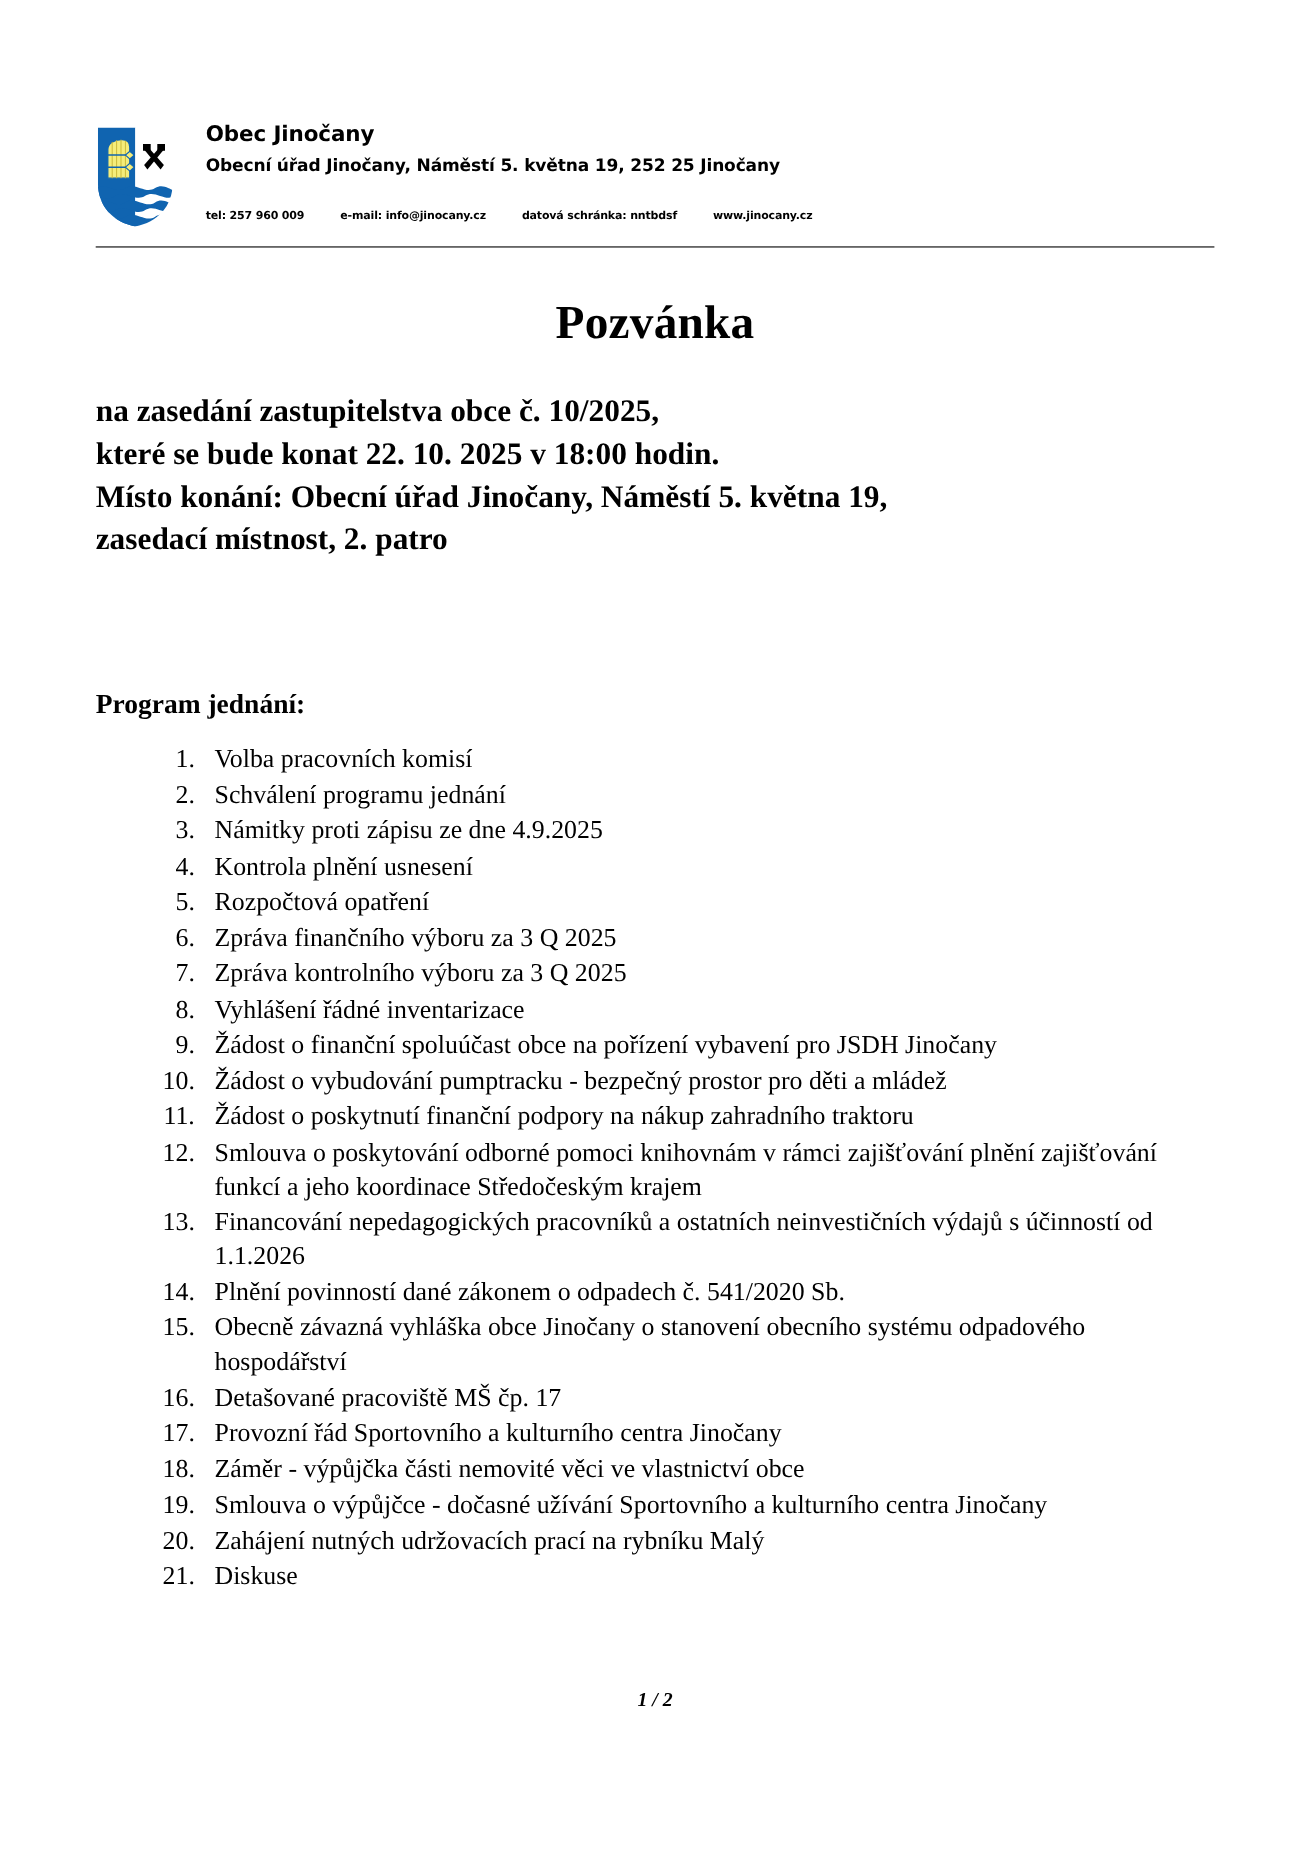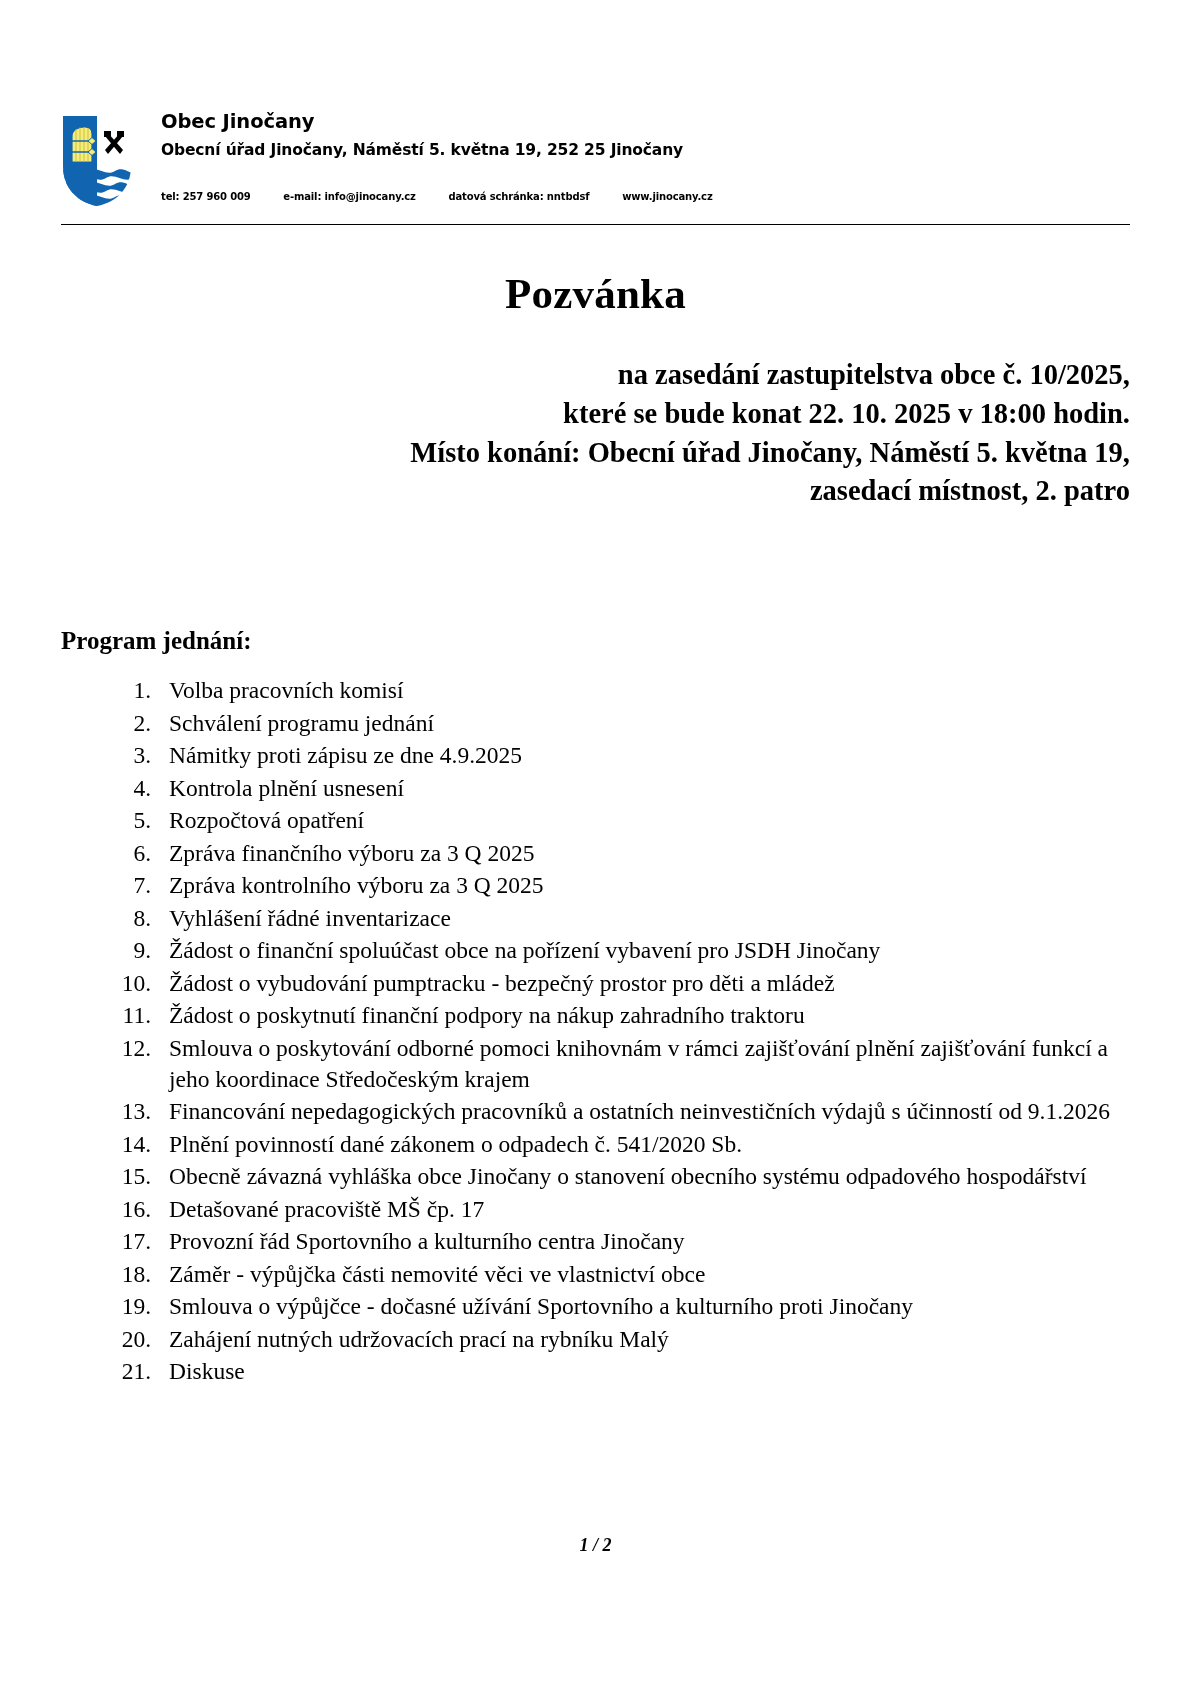--- a/index.html
+++ b/index.html
@@ -15,21 +15,21 @@
     font-family: "Liberation Serif", "DejaVu Serif", serif;
     color: #000000;
     overflow: hidden;
   }
 
   .page {
     position: relative;
     width: 1191px;
     height: 1684px;
     box-sizing: border-box;
-    padding: 0 61px;
+    padding: 0 87px;
   }
 
   
   .letterhead {
     position: relative;
     padding-top: 108px;
     display: flex;
     align-items: flex-start;
   }
 
@@ -82,21 +82,21 @@
   
   .doc-title {
     text-align: center;
     font-size: 43px;
     font-weight: bold;
     margin-top: 44px;
     letter-spacing: 0.2px;
   }
 
   .subtitle {
-    text-align: right;
+    text-align: left;
     font-size: 28.5px;
     font-weight: bold;
     line-height: 1.36;
     margin-top: 38px;
   }
   .subtitle div { white-space: nowrap; }
 
   
   .program-heading {
     font-size: 25px;
@@ -213,26 +213,26 @@
     <li>Námitky proti zápisu ze dne 4.9.2025</li>
     <li>Kontrola plnění usnesení</li>
     <li>Rozpočtová opatření</li>
     <li>Zpráva finančního výboru za 3 Q 2025</li>
     <li>Zpráva kontrolního výboru za 3 Q 2025</li>
     <li>Vyhlášení řádné inventarizace</li>
     <li>Žádost o finanční spoluúčast obce na pořízení vybavení pro JSDH Jinočany</li>
     <li>Žádost o vybudování pumptracku - bezpečný prostor pro děti a mládež</li>
     <li>Žádost o poskytnutí finanční podpory na nákup zahradního traktoru</li>
     <li>Smlouva o poskytování odborné pomoci knihovnám v rámci zajišťování plnění zajišťování funkcí a jeho koordinace Středočeským krajem</li>
-    <li>Financování nepedagogických pracovníků a ostatních neinvestičních výdajů s účinností od 9.1.2026</li>
+    <li>Financování nepedagogických pracovníků a ostatních neinvestičních výdajů s účinností od 1.1.2026</li>
     <li>Plnění povinností dané zákonem o odpadech č. 541/2020 Sb.</li>
     <li>Obecně závazná vyhláška obce Jinočany o stanovení obecního systému odpadového hospodářství</li>
     <li>Detašované pracoviště MŠ čp. 17</li>
     <li>Provozní řád Sportovního a kulturního centra Jinočany</li>
     <li>Záměr - výpůjčka části nemovité věci ve vlastnictví obce</li>
-    <li>Smlouva o výpůjčce - dočasné užívání Sportovního a kulturního proti Jinočany</li>
+    <li>Smlouva o výpůjčce - dočasné užívání Sportovního a kulturního centra Jinočany</li>
     <li>Zahájení nutných udržovacích prací na rybníku Malý</li>
     <li>Diskuse</li>
   </ol>
 
   <div class="footer">1 / 2</div>
 
 </div>
 
 </body></html>

